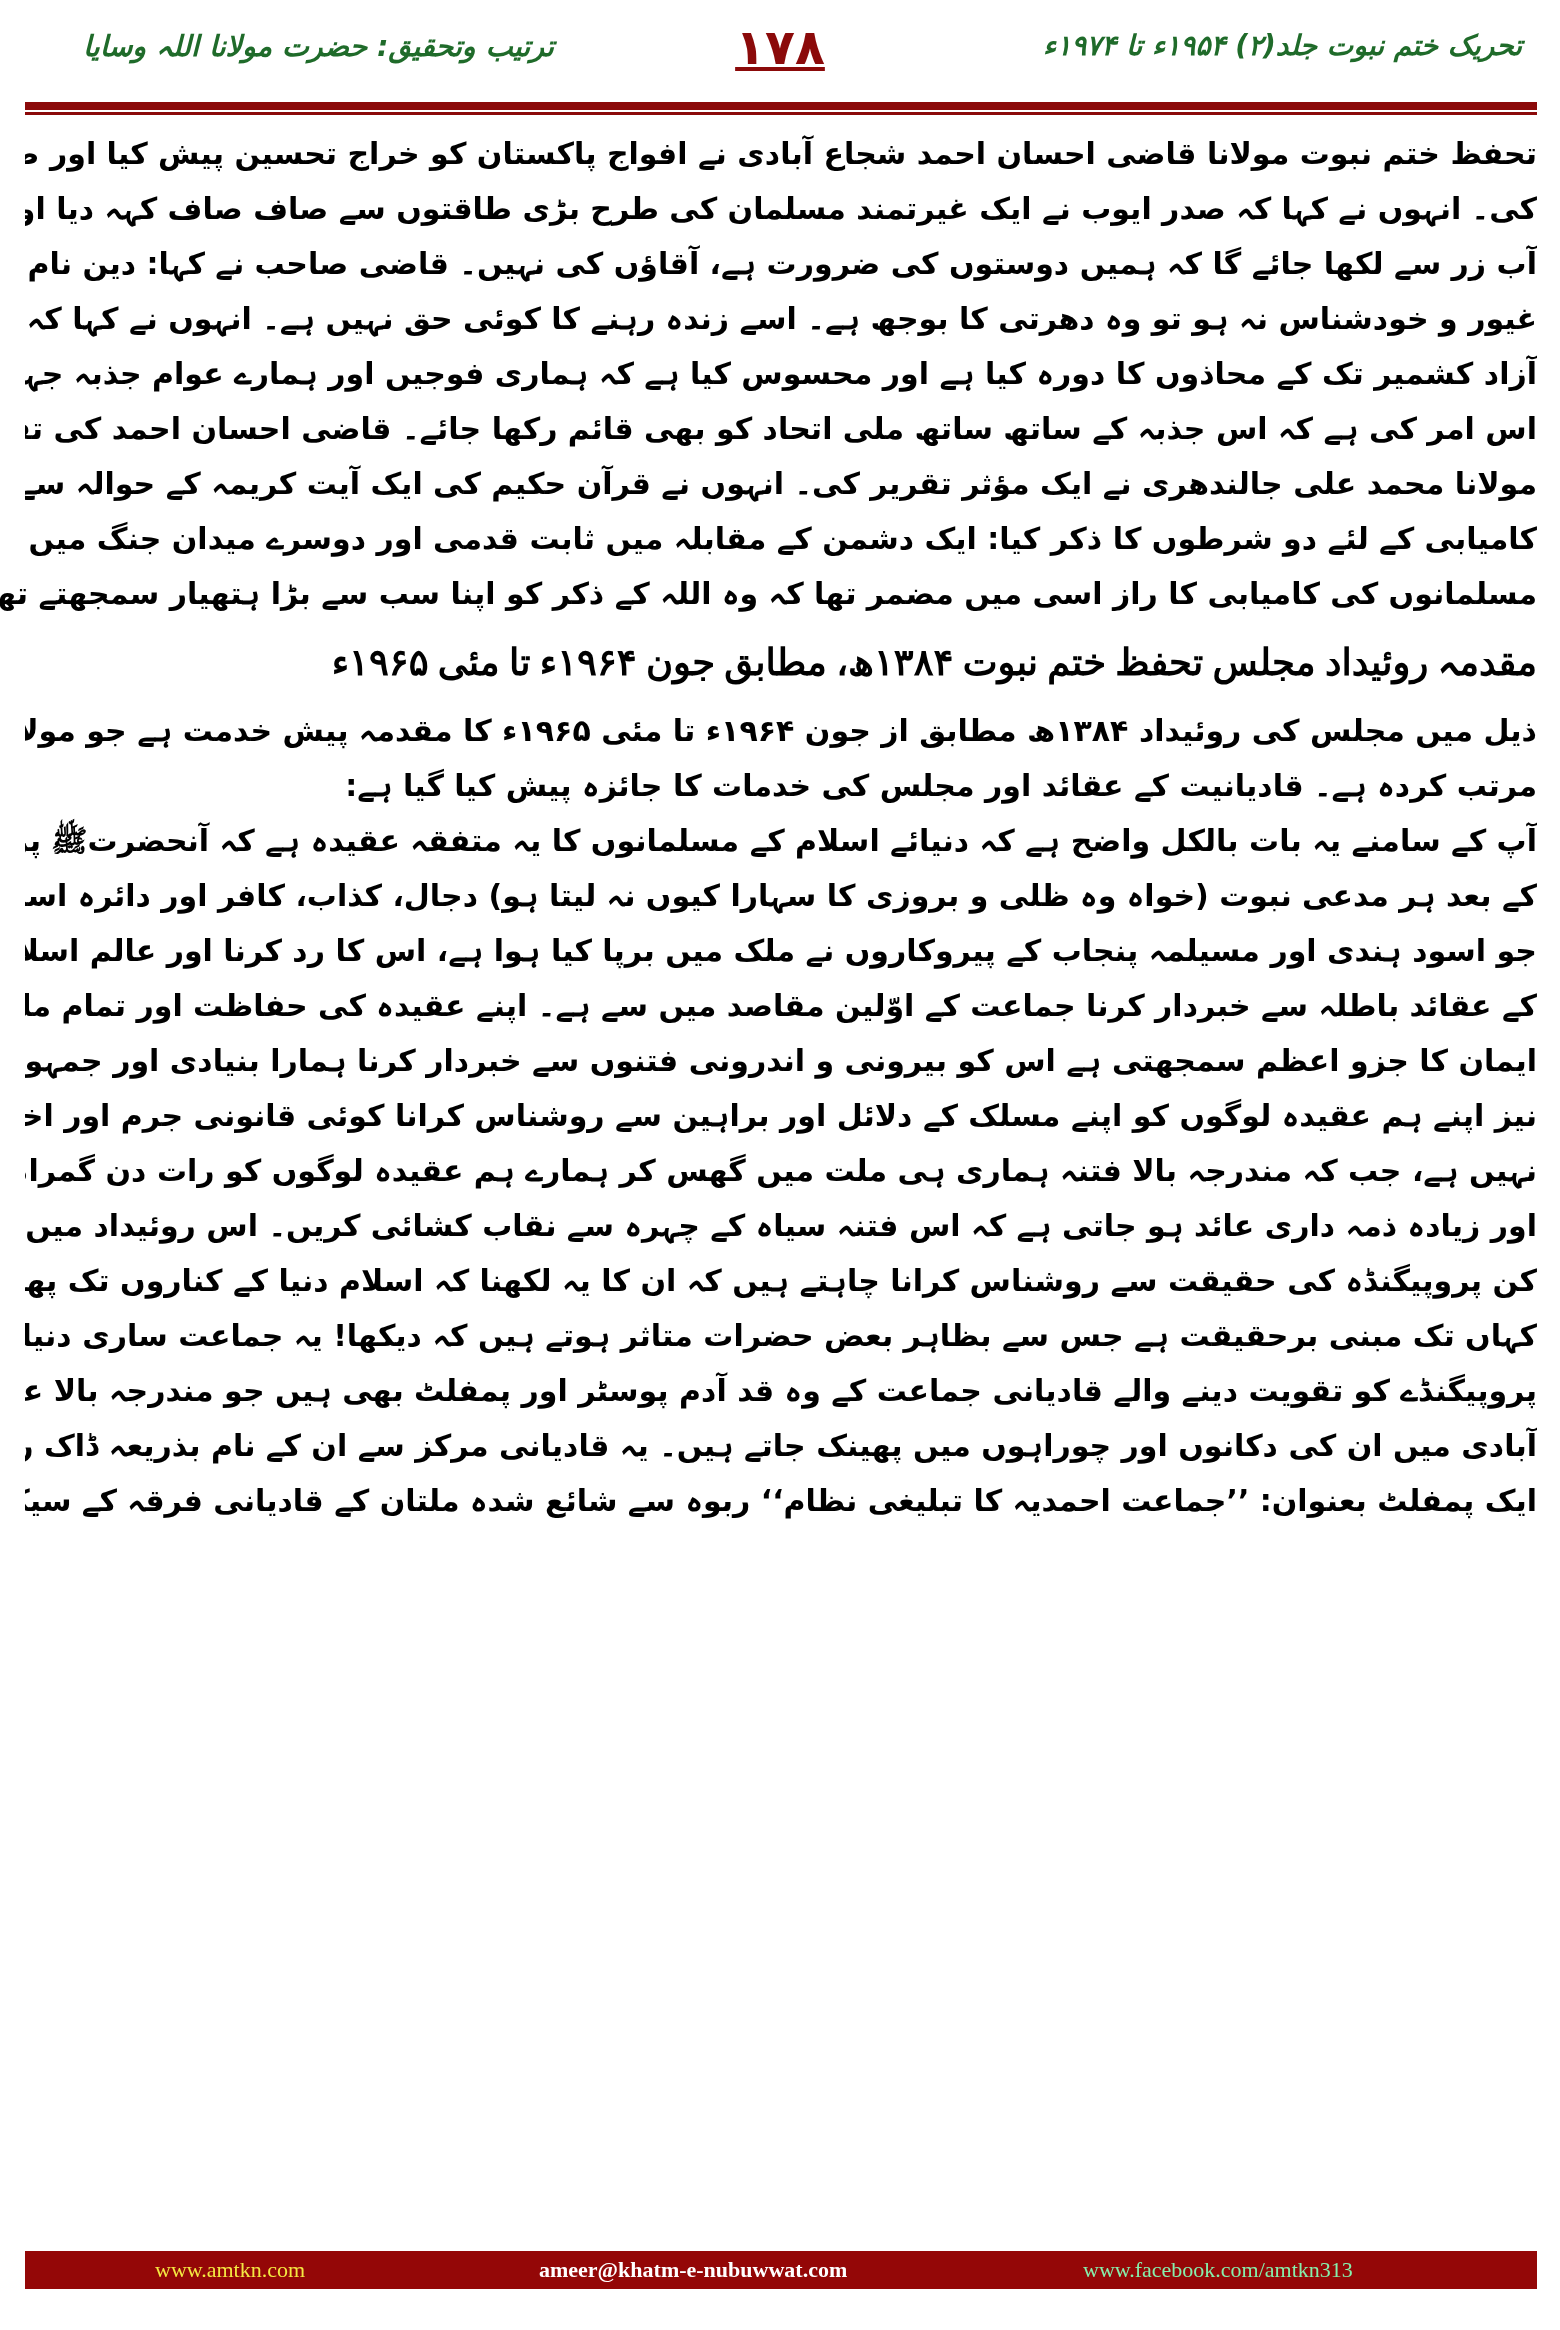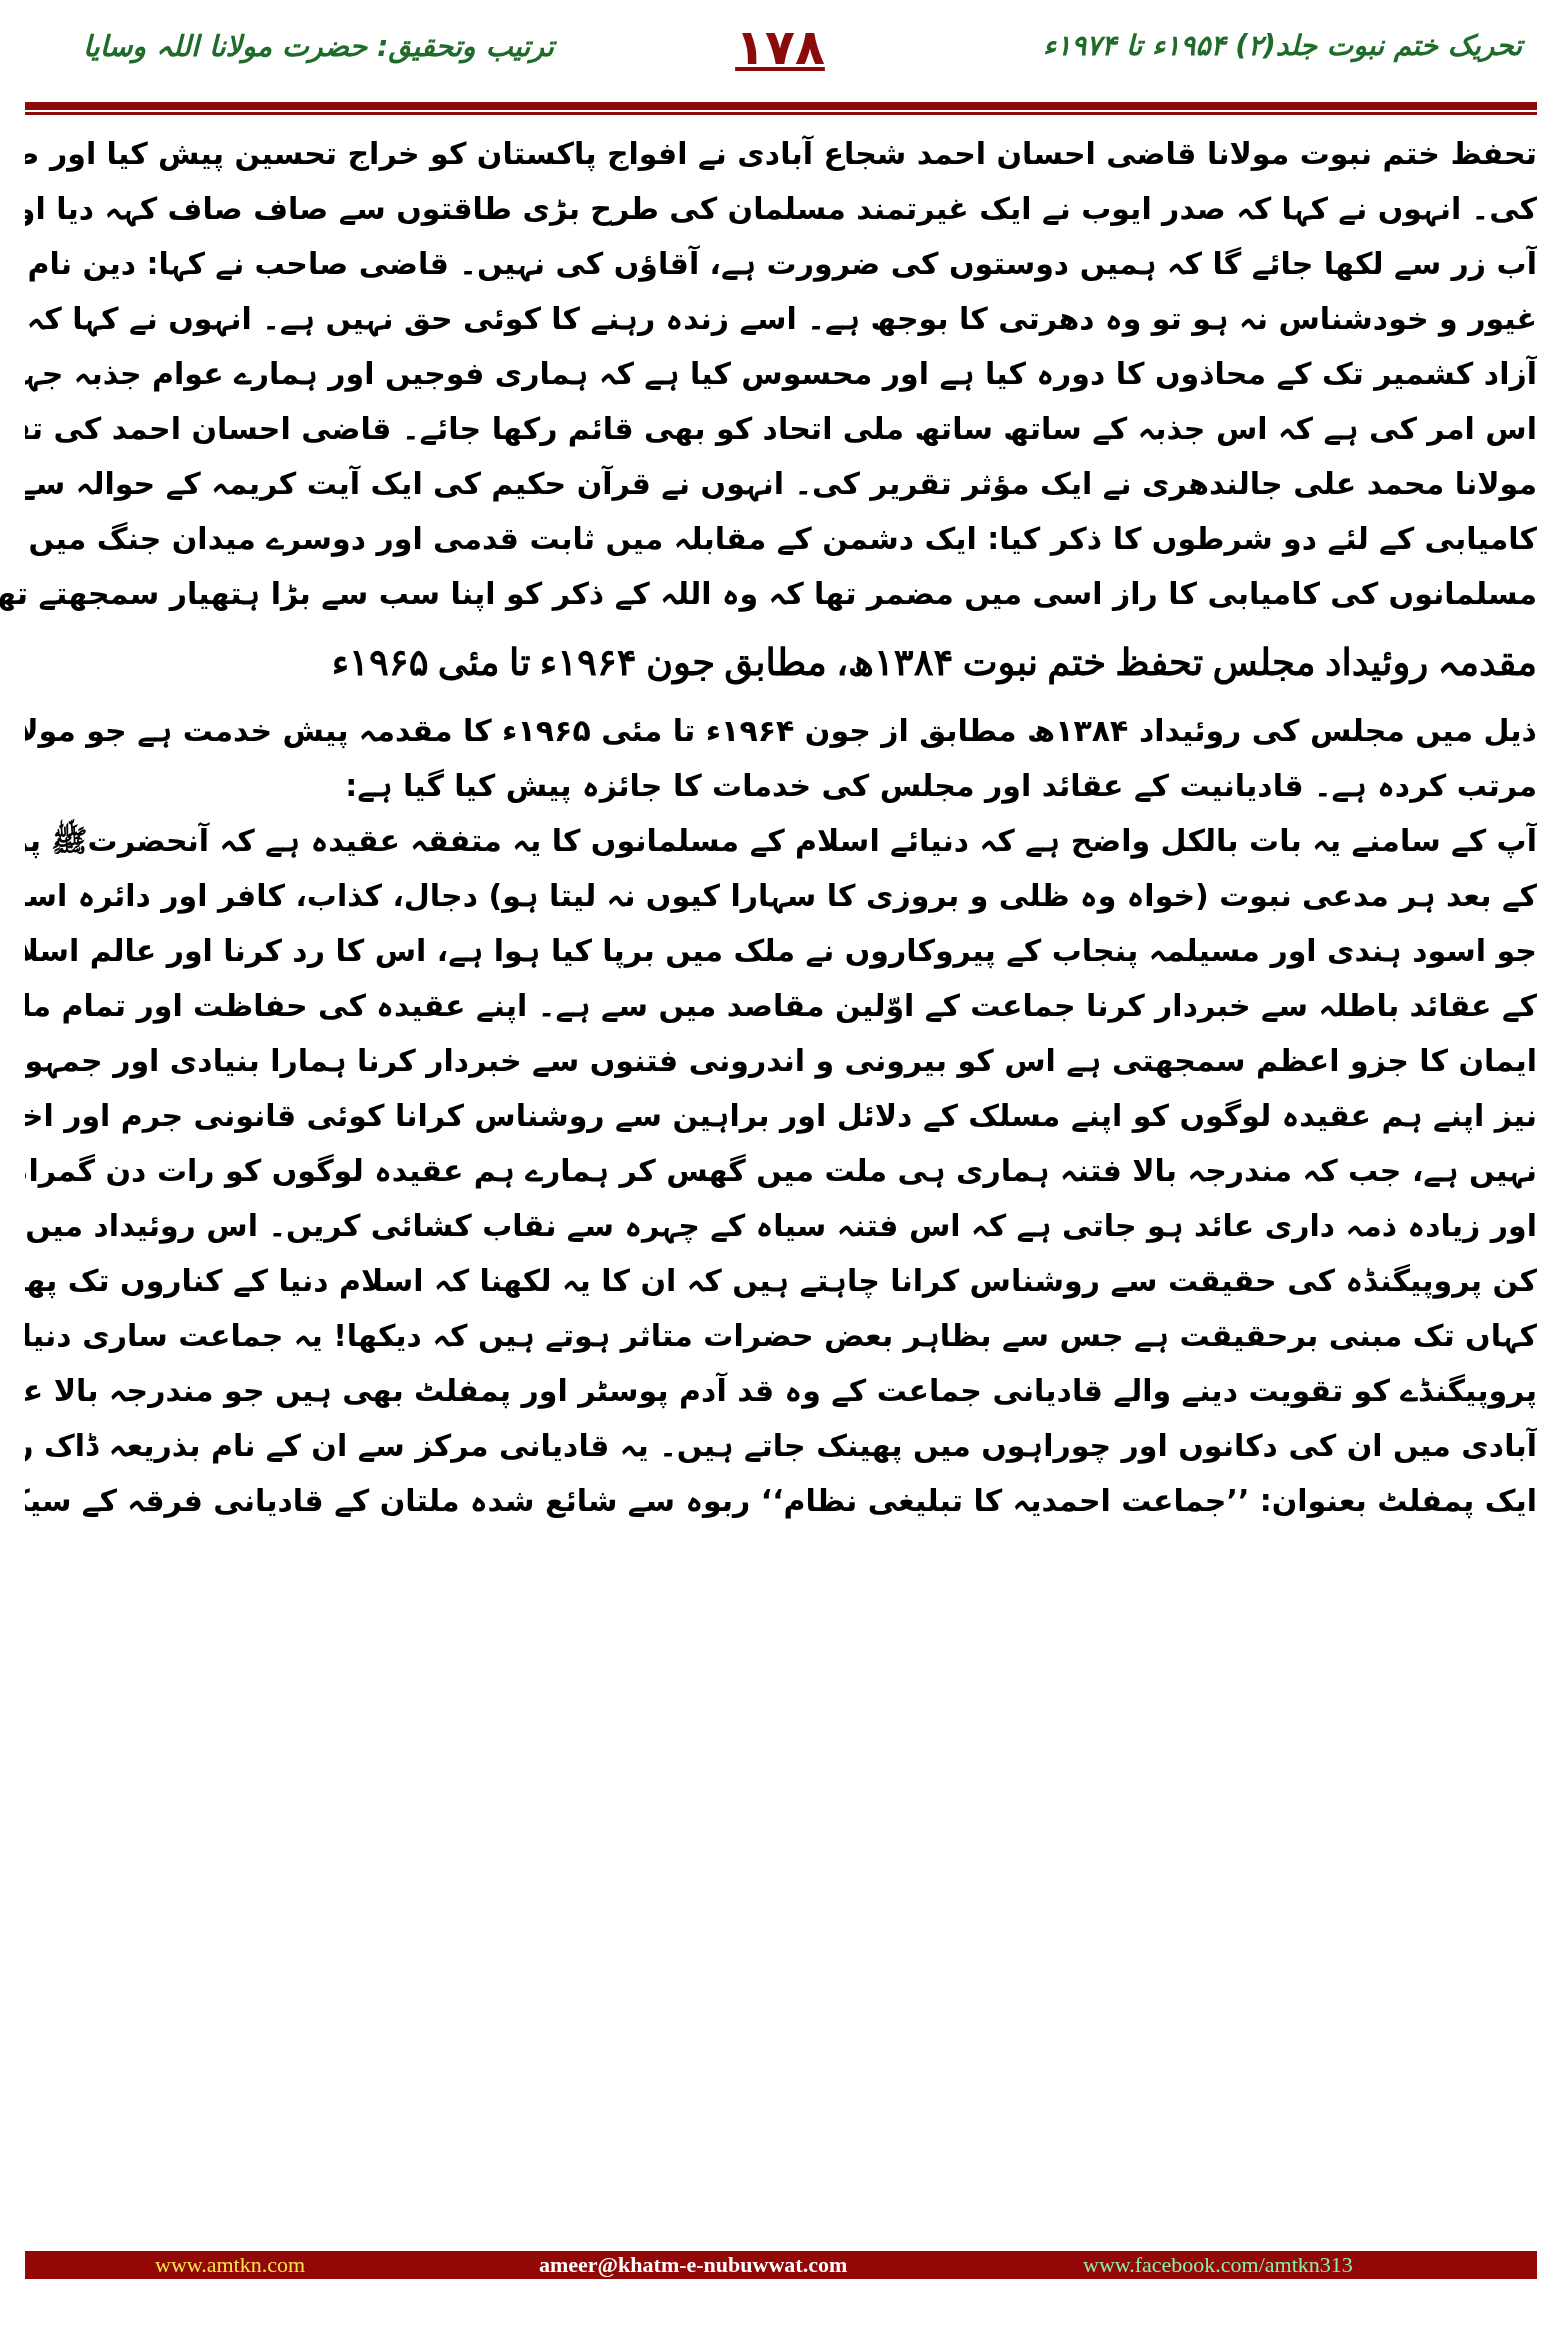--- a/index.html
+++ b/index.html
@@ -22,21 +22,21 @@
   .para { font-family: "DejaVu Sans", sans-serif; font-size: 30px; font-weight: bold;
           line-height: 55px; margin: 0; text-align-last: auto; }
   .para .line { display: block; text-align: justify; text-align-last: justify; white-space: nowrap; overflow: hidden; }
   .para .line.last { text-align-last: right; }
   .line-with-cite { display: flex; flex-direction: row; justify-content: space-between; white-space: nowrap; }
   .heading { text-align: right; font-size: 37px; font-weight: bold; line-height: 67px;
              margin: 8.4px 0 6.7px 0; font-family: Liberation Serif, serif; }
   .bismillah { text-align: center; font-size: 27px; font-weight: bold; line-height: 59px;
                margin: 17px 0 3.4px 0; font-family: "DejaVu Serif", serif; }
 
-  .footer { position: absolute; left: 25px; top: 2251px; width: 1512px; height: 28px; background: #940707;
+  .footer { position: absolute; left: 25px; top: 2251px; width: 1512px; height: 38px; background: #940707;
             display: flex; align-items: center; font-family: "Liberation Serif", serif; font-size: 22px; }
   .footer .f1 { position: absolute; left: 130px; color: #f4e842; }
   .footer .f2 { position: absolute; left: 514px; color: #ffffff; font-weight: bold; }
   .footer .f3 { position: absolute; left: 1058px; color: #86efac; }
 </style>
 </head>
 <body>
 
 <div class="header">
   <div class="hdr-right">تحریک ختم نبوت جلد(۲) ۱۹۵۴ء تا ۱۹۷۴ء</div>

